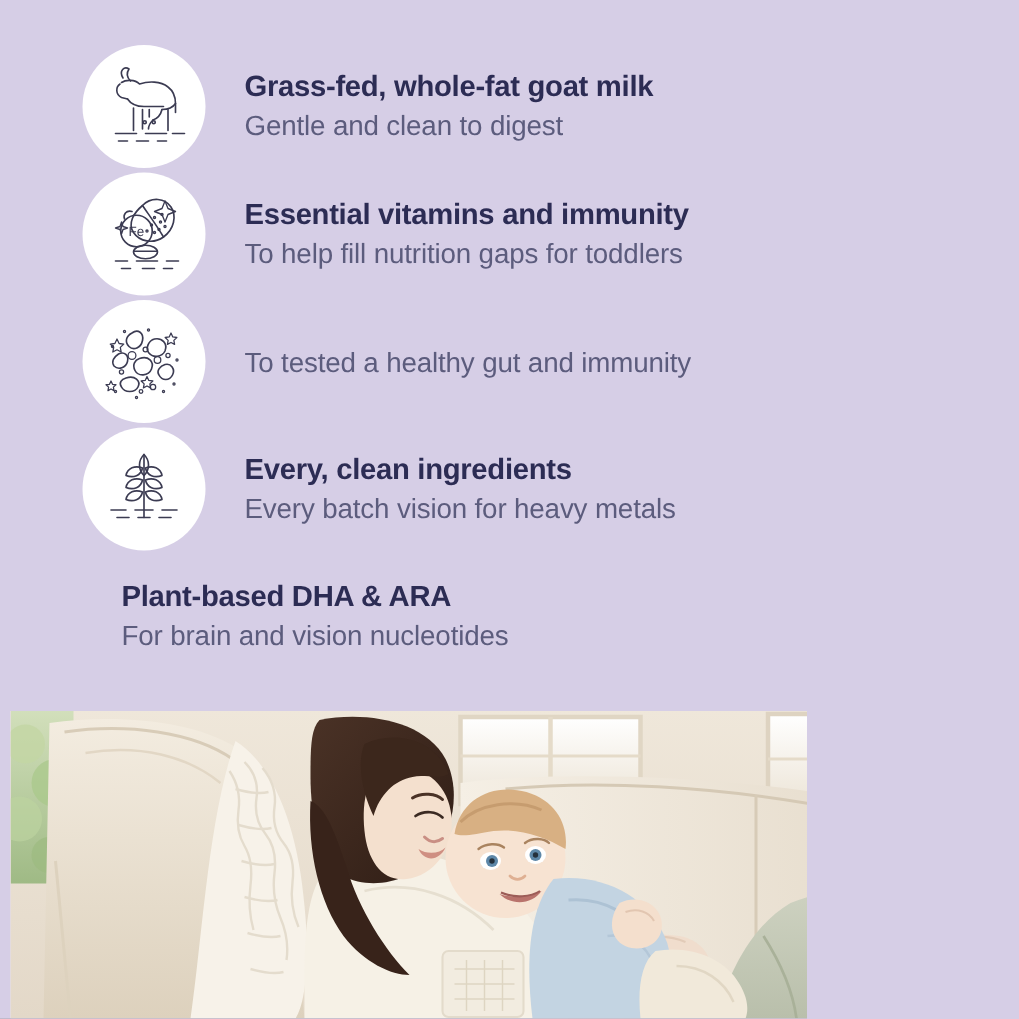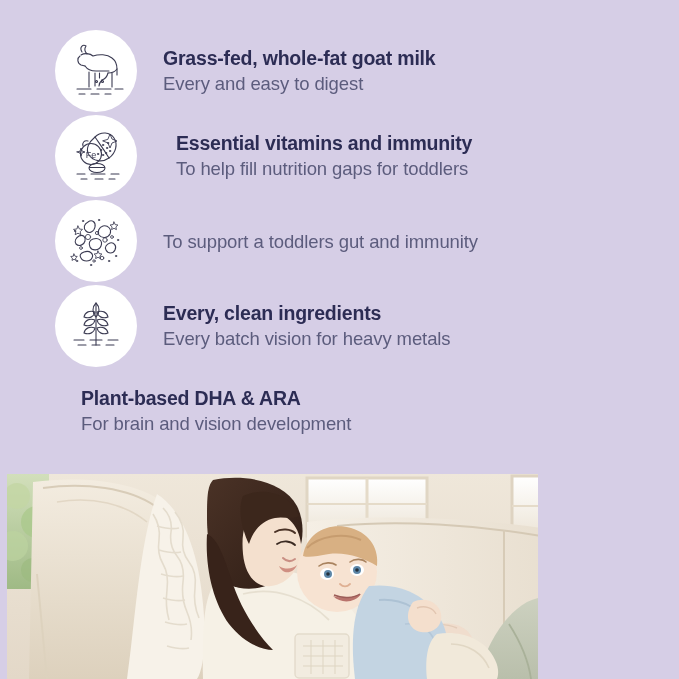--- a/index.html
+++ b/index.html
@@ -123,25 +123,25 @@
           <circle cx="37.5" cy="39.5" r="1"></circle>
           <circle cx="31.5" cy="39.5" r="1"></circle>
           <path d="M30 31 L30 44 M34.5 31 L34.5 36"></path>
           <path d="M24 30 L24 45 M47 31 L47 45"></path>
           <path d="M12 47 L26 47 M32 47 L46 47 M50 47 L58 47"></path>
           <path d="M14 52 L20 52 M26 52 L34 52 M40 52 L46 52"></path>
         </svg>
       </div>
       <div class="benefit-text">
         <div class="benefit-title">Grass-fed, whole-fat goat milk</div>
-        <div class="benefit-sub">Every and easy to digest</div>
-      </div>
-    </div>
-
-    <div class="benefit-row" style="top:115px;gap:13px;">
+        <div class="benefit-sub">Gentle and clean to digest</div>
+      </div>
+    </div>
+
+    <div class="benefit-row" style="top:115px;">
       <div class="icon-badge">
         <svg width="62" height="58" viewBox="0 0 62 58" fill="none" stroke="#3b3b52" stroke-width="1.1" stroke-linecap="round" stroke-linejoin="round">
           <path d="M30 10 C36 4, 45 5, 49 11 C53 17, 51 26, 44 31 C37 36, 28 34, 24 28 C20 22, 24 15, 30 10 Z"></path>
           <path d="M30 10 C34 16, 38 21, 44 31"></path>
           <g stroke-width="0.9">
             <circle cx="38" cy="18" r="0.7"></circle>
               <circle cx="42" cy="21" r="0.7"></circle>
             <circle cx="36" cy="23" r="0.7"></circle>
               <circle cx="41" cy="26" r="0.7"></circle>
             <circle cx="45" cy="24" r="0.7"></circle>
@@ -192,21 +192,21 @@
             <circle cx="52" cy="27" r="0.7"></circle>
               <circle cx="43" cy="48" r="0.7"></circle>
             <circle cx="9" cy="18" r="0.7"></circle>
               <circle cx="25" cy="52" r="0.7"></circle>
             <circle cx="50" cy="43" r="0.7"></circle>
               <circle cx="11" cy="48" r="0.7"></circle>
           </g>
         </svg>
       </div>
       <div class="benefit-text">
-        <div class="benefit-sub">To support a toddlers gut and immunity</div>
+        <div class="benefit-sub">To tested a healthy gut and immunity</div>
       </div>
     </div>
 
     <div class="benefit-row" style="top:285px;">
       <div class="icon-badge">
         <svg width="60" height="58" viewBox="0 0 60 58" fill="none" stroke="#3b3b52" stroke-width="1.1" stroke-linecap="round" stroke-linejoin="round">
           <path d="M30 6 L30 48"></path>
           <path d="M30 6 C26 10, 26 16, 30 20 C34 16, 34 10, 30 6 Z"></path>
           <path d="M29 15 C24 13, 19 15, 18 20 C23 22, 28 20, 29 15 Z"></path>
           <path d="M31 15 C36 13, 41 15, 42 20 C37 22, 32 20, 31 15 Z"></path>
@@ -220,21 +220,21 @@
       </div>
       <div class="benefit-text">
         <div class="benefit-title">Every, clean ingredients</div>
         <div class="benefit-sub">Every batch vision for heavy metals</div>
       </div>
     </div>
 
     <div class="benefit-row" style="top:370px;">
       <div class="benefit-text">
         <div class="benefit-title">Plant-based DHA &amp; ARA</div>
-        <div class="benefit-sub">For brain and vision development</div>
+        <div class="benefit-sub">For brain and vision nucleotides</div>
       </div>
     </div>
 
   </div>
 
   <div id="photo-band">
     <div id="photo">
       <svg width="672" height="205" viewBox="0 0 672 205">
         <defs>
           <linearGradient id="wallG" x1="0" y1="0" x2="0" y2="1">

